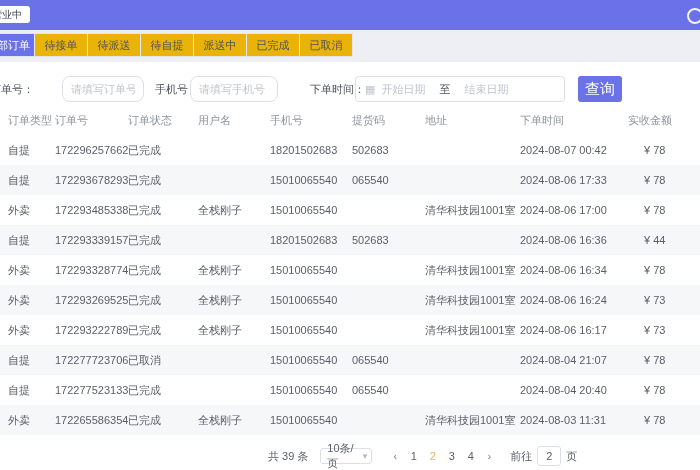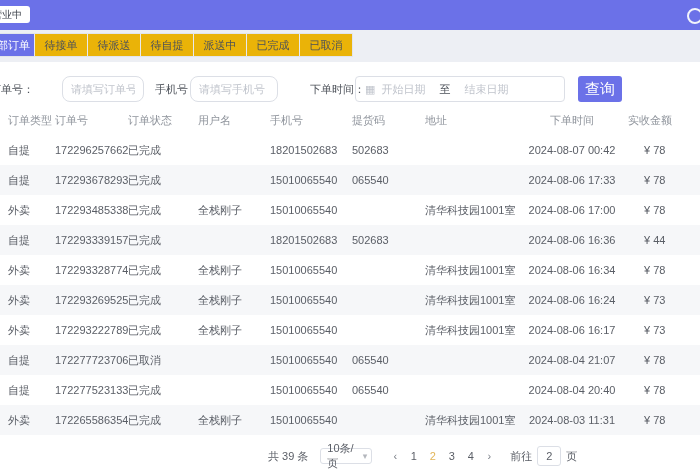--- a/index.html
+++ b/index.html
@@ -53,21 +53,21 @@
 
   
   .table { position:absolute; top:43px; left:0; width:718px; }
   .thead, .trow { display:flex; height:30px; line-height:30px; font-size:11px; white-space:nowrap; }
   .thead { color:#8f949c; }
   .trow  { color:#5a5e66; }
   .trow.striped { background:#f6f7f9; }
   .cell { box-sizing:border-box; overflow:hidden; padding-right:4px; }
   .c0 { width:73px; padding-left:26px; }
   .c1 { width:73px; } .c2 { width:70px; } .c3 { width:72px; } .c4 { width:82px; }
-  .c5 { width:73px; } .c6 { width:95px; } .c7 { width:108px;text-align:center; } .c8 { width:72px; }
+  .c5 { width:73px; } .c6 { width:95px; } .c7 { width:108px; } .c8 { width:72px; }
   .trow .c8 { padding-left:16px; }
 
   
   .pagination { position:absolute; top:384px; left:286px; display:flex; align-items:center;
                 font-size:11px; color:#5a5e66; }
   .total { margin-right:12px; }
   .psize { width:52px; height:16px; border:1px solid #dcdfe6; border-radius:3px;
            box-sizing:border-box; display:flex; align-items:center; justify-content:space-between;
            padding:0 4px 0 6px; margin-right:14px; cursor:pointer; }
   .caret { color:#b4b7bd; font-size:9px; }

